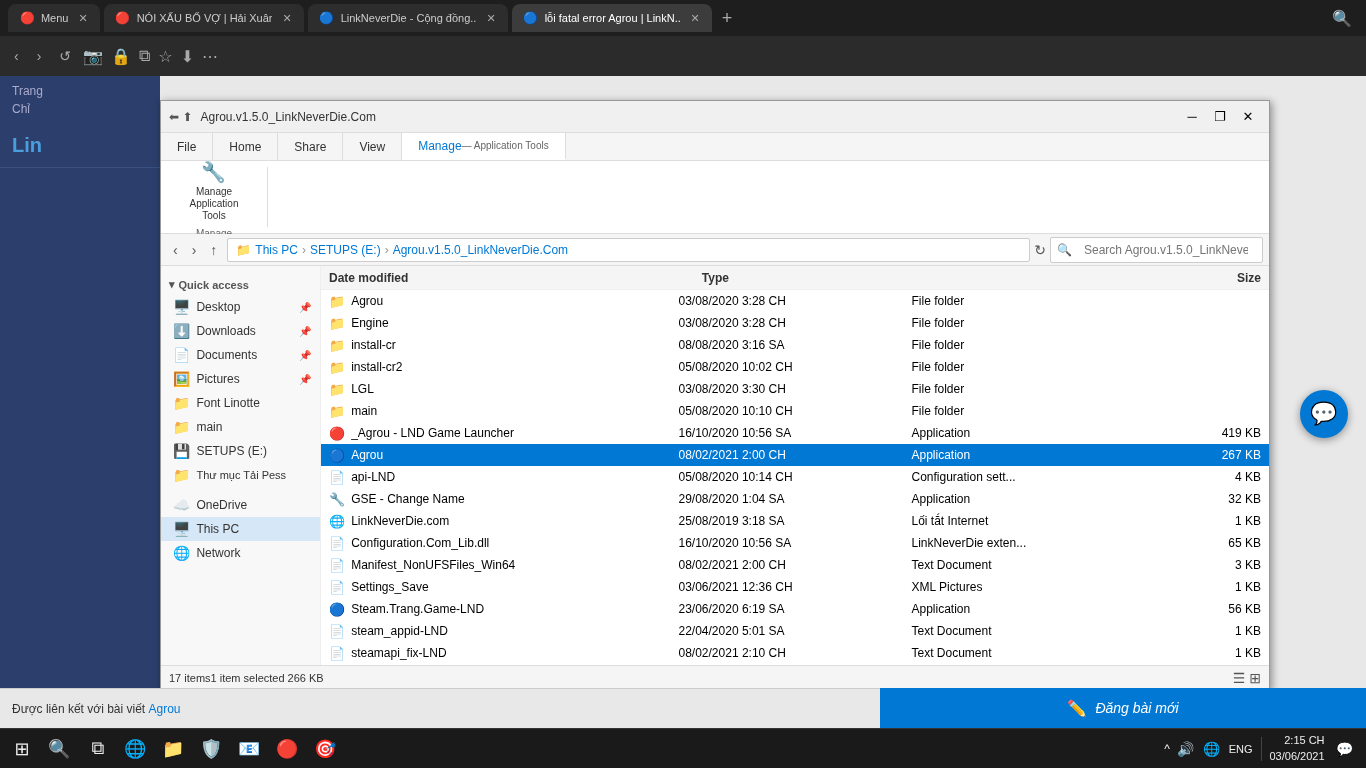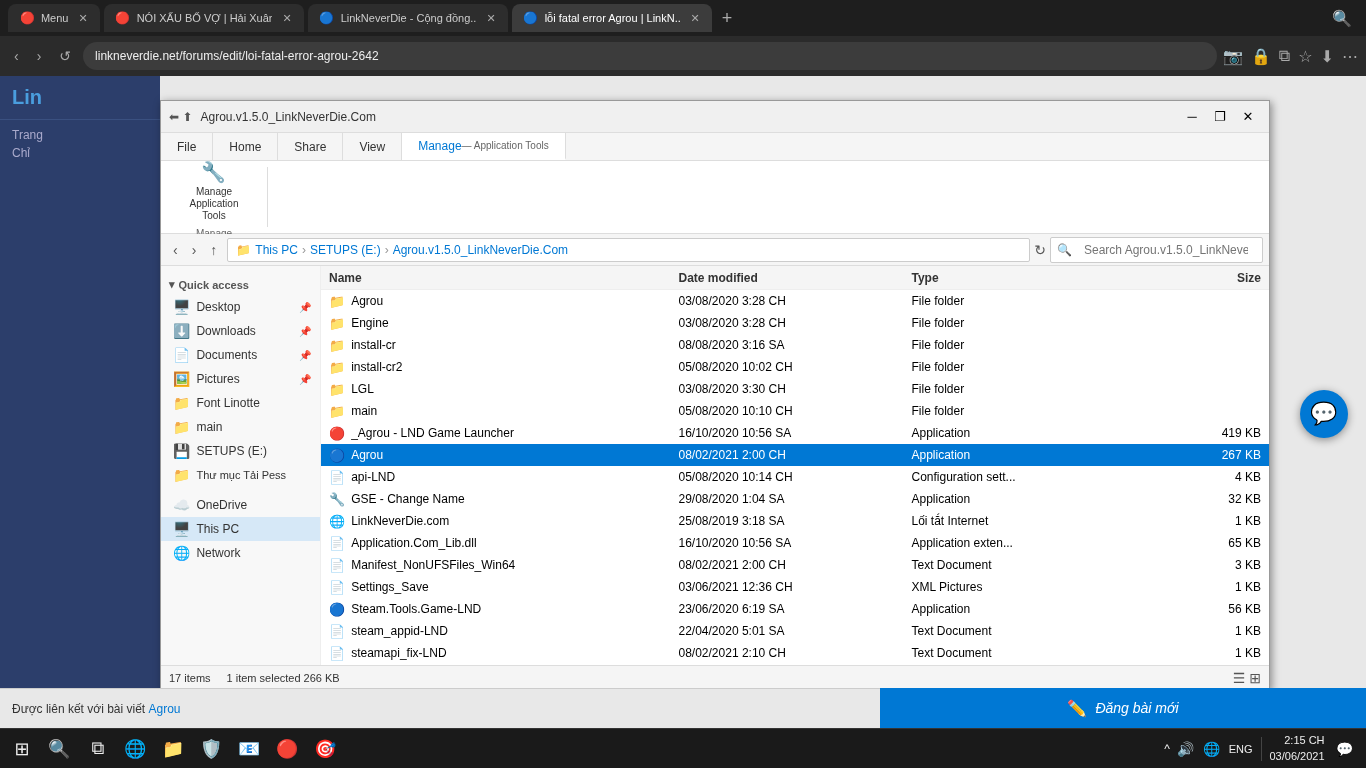--- a/index.html
+++ b/index.html
@@ -111,39 +111,38 @@
     </div>
     <button class="tab-new">+</button>
     <div style="flex:1;"></div>
     <span style="color:#aaa;font-size:16px;cursor:pointer;padding:0 6px;">🔍</span>
   </div>
 
   <div class="browser-toolbar">
     <button class="nav-btn">‹</button>
     <button class="nav-btn">›</button>
     <button class="nav-btn">↺</button>
-    <input class="address-bar" type="text" value="linkneverdie.net/forums/edit/loi-fatal-error-agrou-2642" style="">
     <div class="browser-icons">
       <span>📷</span>
       <span>🔒</span>
       <span>⧉</span>
       <span>☆</span>
       <span>⬇</span>
       <span>⋯</span>
     </div>
   </div>
 </div>
 
 <div style="position:absolute;top:76px;left:0;width:160px;height:650px;background:#2c3e6b;overflow:hidden;">
-  <div style="padding:10px 12px;color:#4a9ede;font-size:20px;font-weight:bold;border-bottom:1px solid #3a5080;">
-    <span>Lin</span>
-  </div>
   <div style="padding:8px 12px;color:#aac;font-size:12px;">
     <div>Trang</div>
     <div style="margin-top:4px;">Chỉ</div>
+  </div>
+  <div style="padding:10px 12px;color:#4a9ede;font-size:20px;font-weight:bold;border-bottom:1px solid #3a5080;">
+    <span>Lin</span>
   </div>
 </div>
 
 <div style="position:absolute;top:76px;left:160px;width:1206px;height:650px;background:#e8e8e8;"></div>
 
 <div class="explorer">
 
   <div class="explorer-titlebar">
     <div style="display:flex;align-items:center;gap:8px;">
       <span style="font-size:12px;color:#555;">⬅ ⬆</span>
@@ -254,21 +253,20 @@
         <span>This PC</span>
       </div>
       <div class="sidebar-item">
         <span class="si-icon">🌐</span>
         <span>Network</span>
       </div>
     </div>
 
     <div class="file-list">
       <div class="file-header">
-        <div class="col-name">Name</div>
         <div class="col-date">Date modified</div>
         <div class="col-type">Type</div>
         <div class="col-size">Size</div>
       </div>
 
       <div class="file-row">
         <div class="col-name">
             <span class="file-icon folder-icon">📁</span>
             <span>Agrou</span>
           </div>
@@ -373,24 +371,24 @@
             <span>LinkNeverDie.com</span>
           </div>
         <div class="col-date">25/08/2019 3:18 SA</div>
         <div class="col-type">Lối tắt Internet</div>
         <div class="col-size">1 KB</div>
       </div>
 
       <div class="file-row">
         <div class="col-name">
             <span class="file-icon">📄</span>
-            <span>Application.Com_Lib.dll</span>
+            <span>Configuration.Com_Lib.dll</span>
           </div>
         <div class="col-date">16/10/2020 10:56 SA</div>
-        <div class="col-type">Application exten...</div>
+        <div class="col-type">LinkNeverDie exten...</div>
         <div class="col-size">65 KB</div>
       </div>
 
       <div class="file-row">
         <div class="col-name">
             <span class="file-icon">📄</span>
             <span>Manifest_NonUFSFiles_Win64</span>
           </div>
         <div class="col-date">08/02/2021 2:00 CH</div>
         <div class="col-type">Text Document</div>
@@ -403,21 +401,21 @@
             <span>Settings_Save</span>
           </div>
         <div class="col-date">03/06/2021 12:36 CH</div>
         <div class="col-type">XML Pictures</div>
         <div class="col-size">1 KB</div>
       </div>
 
       <div class="file-row">
         <div class="col-name">
             <span class="file-icon">🔵</span>
-            <span>Steam.Tools.Game-LND</span>
+            <span>Steam.Trang.Game-LND</span>
           </div>
         <div class="col-date">23/06/2020 6:19 SA</div>
         <div class="col-type">Application</div>
         <div class="col-size">56 KB</div>
       </div>
 
       <div class="file-row">
         <div class="col-name">
             <span class="file-icon">📄</span>
             <span>steam_appid-LND</span>
@@ -433,21 +431,21 @@
             <span>steamapi_fix-LND</span>
           </div>
         <div class="col-date">08/02/2021 2:10 CH</div>
         <div class="col-type">Text Document</div>
         <div class="col-size">1 KB</div>
       </div>
     </div>
   </div>
 
   <div class="statusbar">
-    <div style="display:flex;gap:16px;">
+    <div style="display:flex;">
       <span>17 items</span>
       <span>1 item selected  266 KB</span>
     </div>
     <div class="statusbar-right">
       <button class="view-btn">☰</button>
       <button class="view-btn">⊞</button>
     </div>
   </div>
 </div>
 

